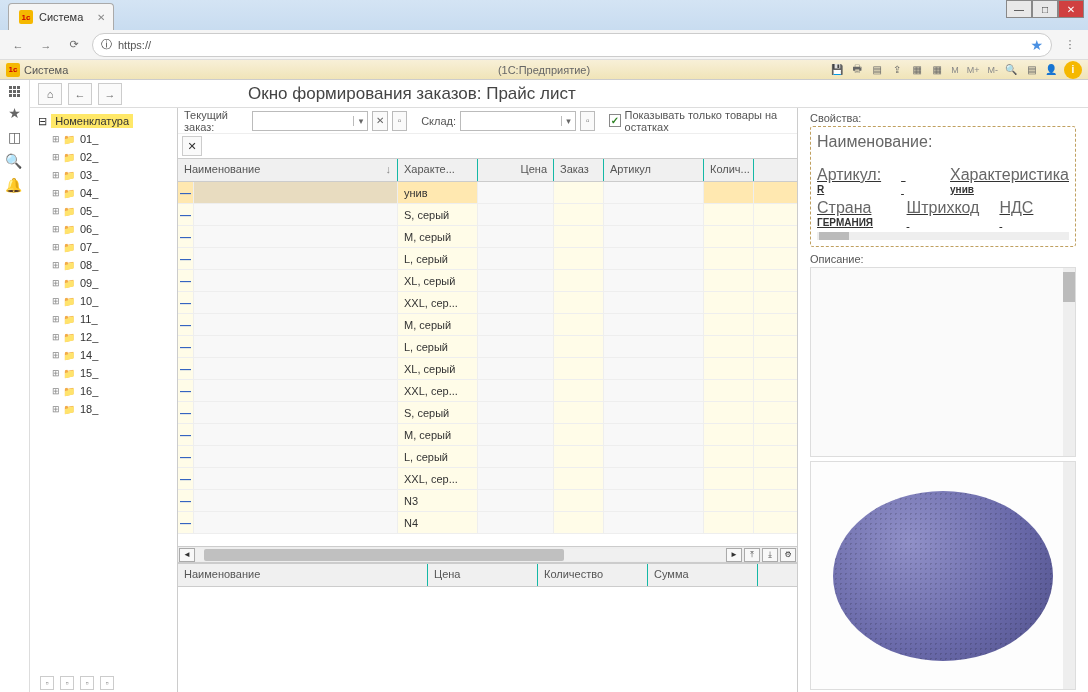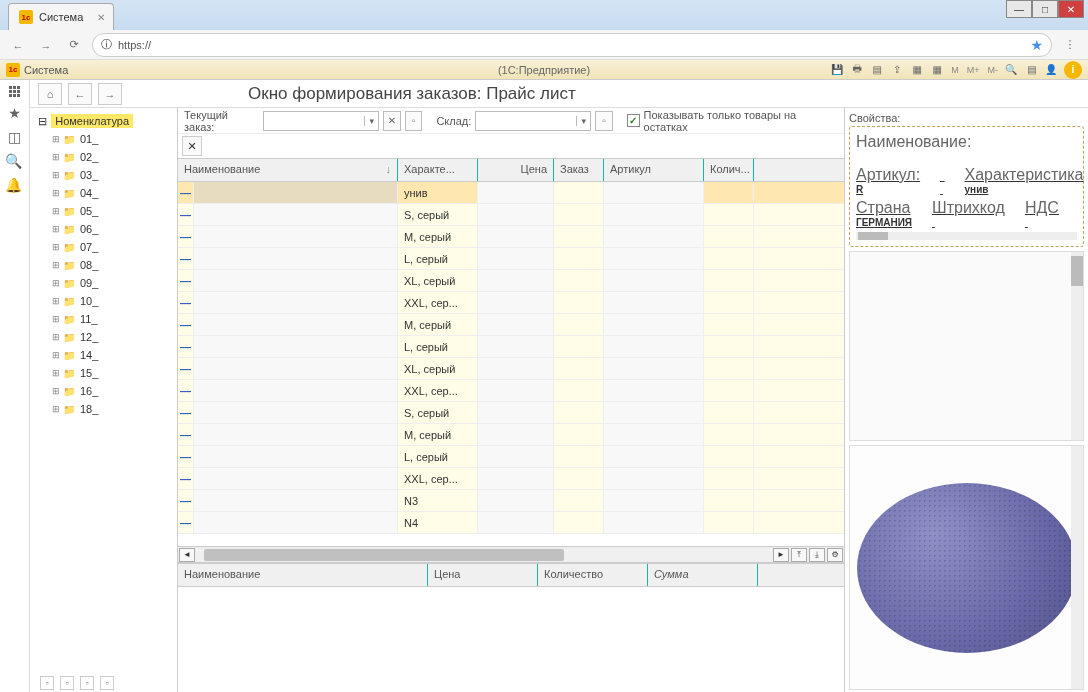--- a/index.html
+++ b/index.html
@@ -78,24 +78,24 @@
 .grow .kh{width:80px;} .grow .pr{width:76px; background:#f8f8f8;} .grow .od{width:50px; background:#fffce8;} .grow .ar{width:100px; background:#f8f8f8;} .grow .qt{width:50px;}
 .grid-hscroll { height:16px; background:#eee; display:flex; align-items:center; border-top:1px solid #ccc;}
 .grid-hscroll .track{ flex:1; height:12px; background:#f0f0f0; position:relative;}
 .grid-hscroll .thumb{ position:absolute; left:8px; width:360px; height:12px; background:#c0c0c0; border-radius:2px;}
 .grid-hscroll .arr,.grid-hscroll .ctl{ width:16px; height:14px; border:1px solid #aaa; background:#f8f8f8; display:flex;align-items:center;justify-content:center; font-size:8px; margin:0 1px;}
 
 .lower-grid { height:130px; border-top:1px solid #ccc;}
 .lower-grid .grid-head div.c1{width:250px;} 
 .lower-grid .grid-head div.c2{width:110px;} 
 .lower-grid .grid-head div.c3{width:110px;} 
-.lower-grid .grid-head div.c4{width:110px;font-style:italic;}
+.lower-grid .grid-head div.c4{width:110px;}
 .lower-body { height:90px;}
 
-.right-panel { width:243px; display:flex; flex-direction:column; padding:2px 4px;}
+.right-panel { width:290px; display:flex; flex-direction:column; padding:2px 12px;}
 .panel-lbl { color:#555; padding:2px 0;}
 .prop-box { border:1px dashed #c0a060; border-radius:3px; padding:6px; margin-bottom:4px; position:relative;}
 .prop-row { display:flex; gap:20px; margin:4px 0;text-decoration:underline;}
 .prop-col { flex:1;}
 .prop-col .lab { color:#666; font-size:16px;}
 .prop-col .val { color:#333; font-weight:bold; font-size:10px;}
 .prop-scroll { height:8px; background:#eee; margin-top:4px; position:relative;}
 .prop-scroll .th { position:absolute; left:2px; width:30px; height:8px; background:#bbb;}
 .desc-box { border:1px solid #ddd; height:190px; background:#fafafa; margin-bottom:4px; position:relative;}
 .desc-box .vsb { position:absolute; right:0; top:0; width:12px; height:100%; background:#eee;}
@@ -511,20 +511,21 @@
               </div>
             <div class="prop-col">
                 <div class="lab">НДС</div>
                 <div class="val">&nbsp;</div>
               </div>
           </div>
           <div class="prop-scroll">
               <div class="th"></div>
             </div>
         </div>
+        <div class="panel-lbl">Описание:</div>
         <div class="desc-box">
           <div class="vsb">
               <div class="vt"></div>
             </div>
         </div>
         <div class="img-box">
           <div class="disc"></div>
           <div class="vsb"></div>
         </div>
       </div>

